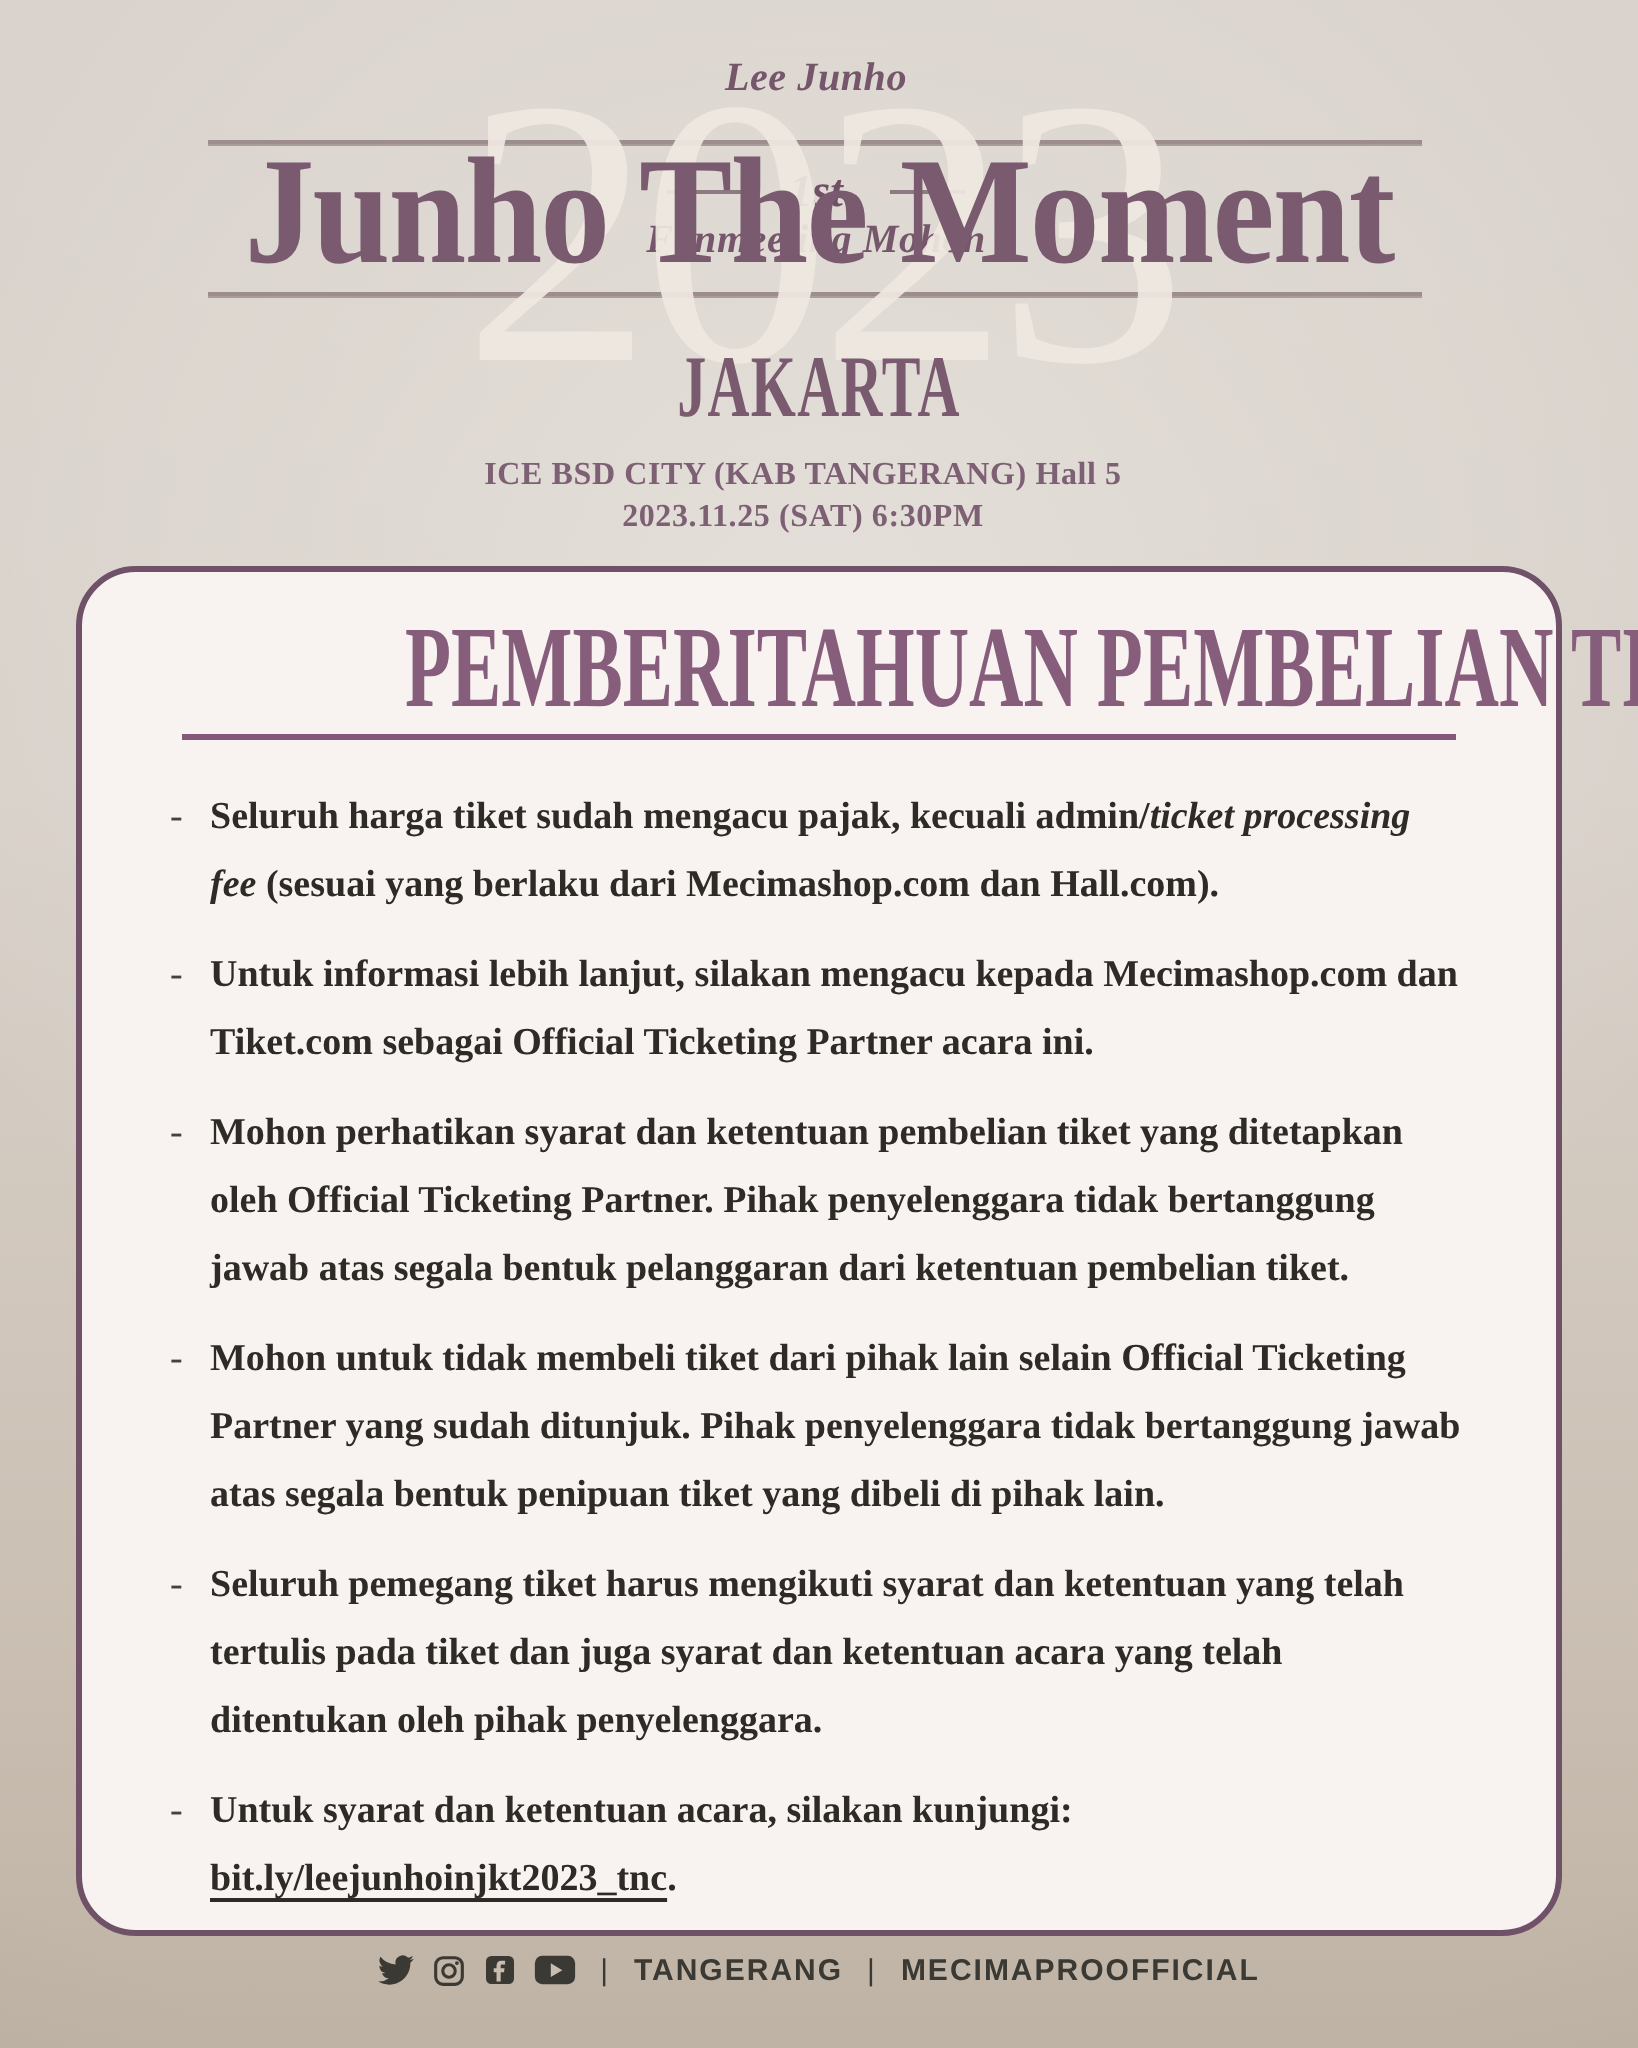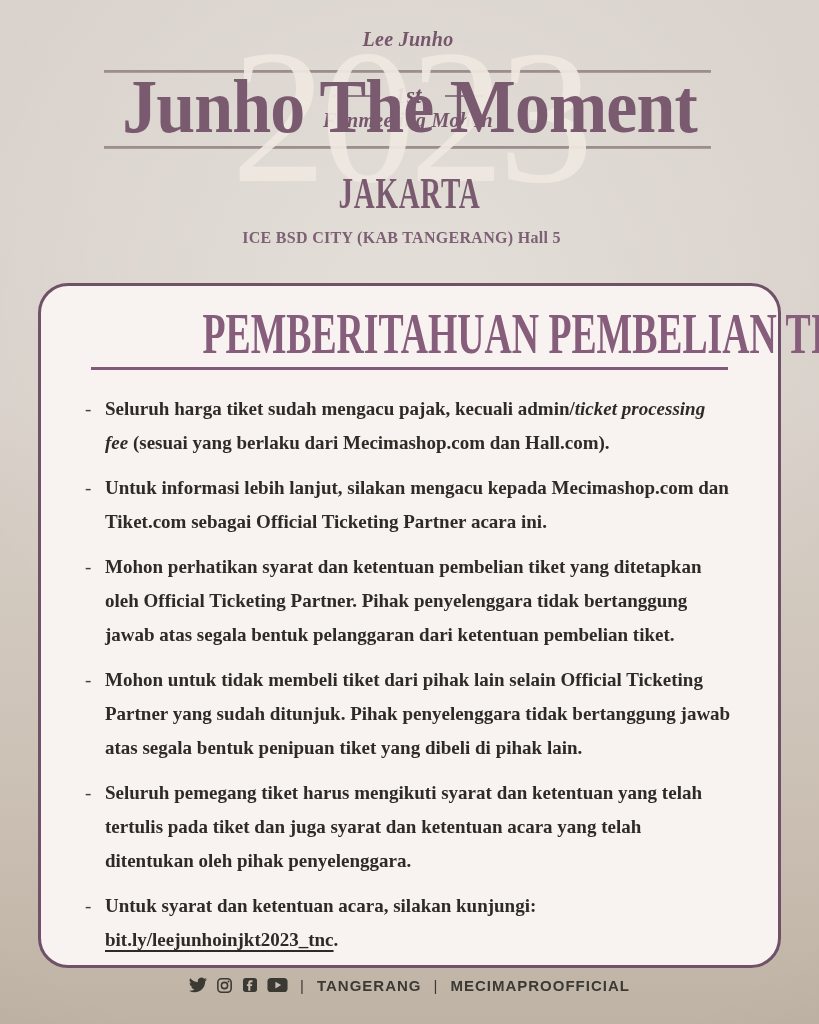--- a/index.html
+++ b/index.html
@@ -71,20 +71,21 @@
   </div>
 
   <div class="rule rule-top"></div>
   <div class="watermark">2023</div>
   <h1 class="hero-title">Junho The Moment</h1>
   <div class="rule rule-bottom"></div>
 
   <h2 class="city">JAKARTA</h2>
   <div class="venue">
     <div>ICE BSD CITY (KAB TANGERANG) Hall 5</div>
+    <div>2023.11.25 (SAT) 6:30PM</div>
   </div>
 
   <section class="card">
     <div class="card-title-wrap">
       <h3 class="card-title">PEMBERITAHUAN PEMBELIAN TIKET</h3>
     </div>
     <div class="notice-list">
         <div class="notice-item">
           <span class="marker">-</span>
           <p><span>Seluruh harga tiket sudah mengacu pajak, kecuali admin/</span><span class="it">ticket processing fee</span><span> (sesuai yang berlaku dari Mecimashop.com dan Hall.com).</span></p>

